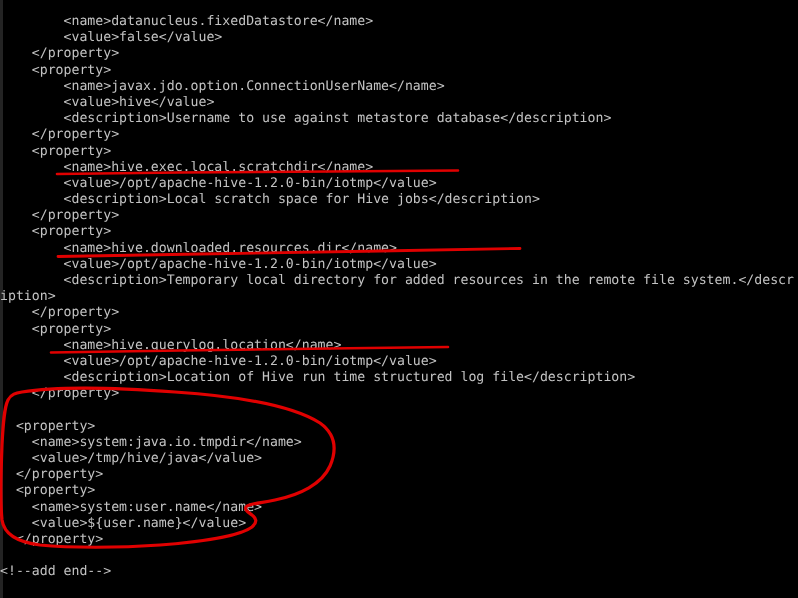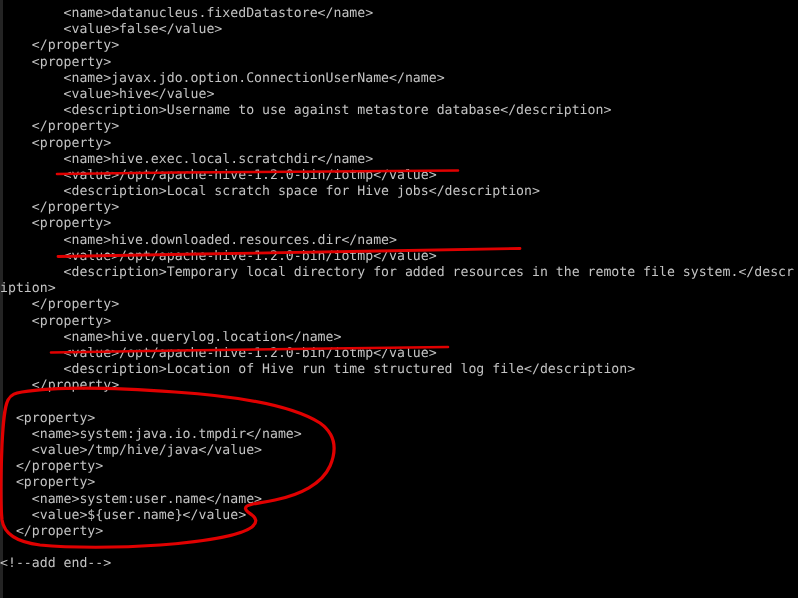--- a/index.html
+++ b/index.html
@@ -30,21 +30,21 @@
     left: 0;
     top: 0;
     width: 798px;
     height: 598px;
     z-index: 2;
     color: #c3c3c3;
     font-size: 13.2px;
     line-height: 16.2px;
     white-space: pre;
     letter-spacing: 0px;
-    padding-top: 6px;
+    padding-top: 14px;
     box-sizing: border-box;
     text-rendering: geometricPrecision;
   }
   .line {
     height: 16.2px;
     white-space: pre;
     overflow: visible;
   }
   
   #annotations {

